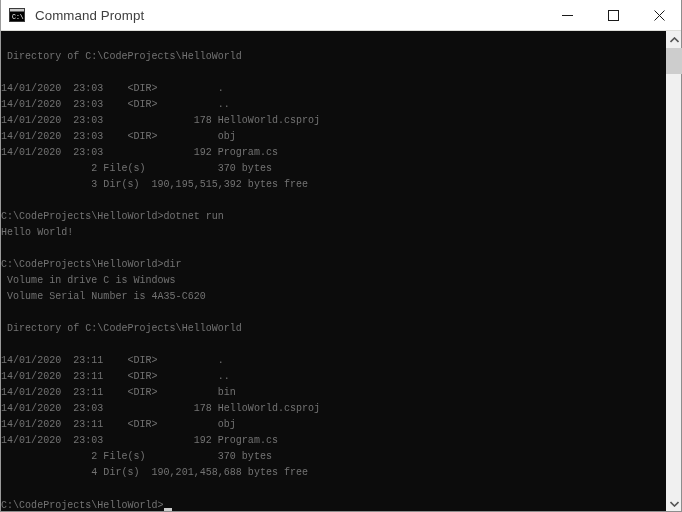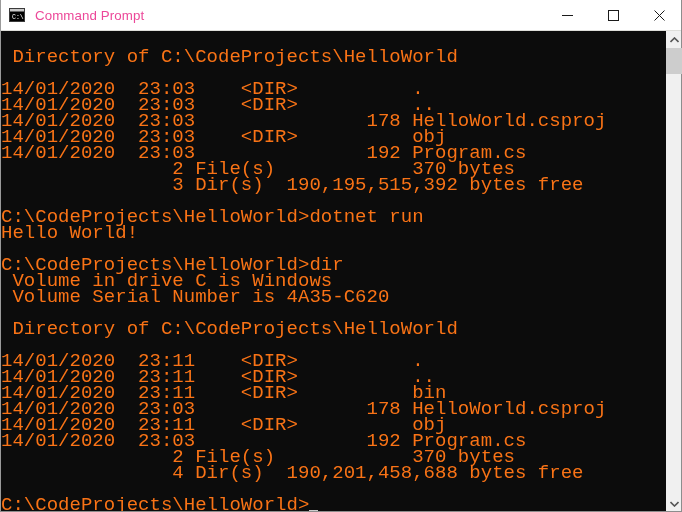--- a/index.html
+++ b/index.html
@@ -38,21 +38,21 @@
     width: 16px;
     height: 16px;
     margin-left: 9px;
     margin-right: 10px;
     flex: 0 0 auto;
     position: relative;
   }
   .title-text {
     font-family: "Liberation Sans", sans-serif;
     font-size: 13.3px;
-    color: #ec4899;
+    color: #404040;
     letter-spacing: 0.1px;
     white-space: nowrap;
     flex: 1 1 auto;
   }
   .win-controls {
     position: absolute;
     top: 0; right: 0;
     height: 30px;
     display: flex;
     align-items: stretch;
@@ -79,23 +79,23 @@
     background: #0c0c0c;
     box-sizing: border-box;
     overflow: hidden;
   }
   .term-inner {
     position: absolute;
     top: 2px;
     left: 1px;
     white-space: pre;
     font-family: "Liberation Mono", "DejaVu Sans Mono", monospace;
-    font-size: 19px;
+    font-size: 10px;
     line-height: 16px;
-    color: #f97316;
+    color: #737373;
     letter-spacing: 0.02px;
   }
   .line {
     height: 16px;
     white-space: pre;
   }
   .cursor {
     display: inline-block;
     width: 8.4px;
     height: 14px;

